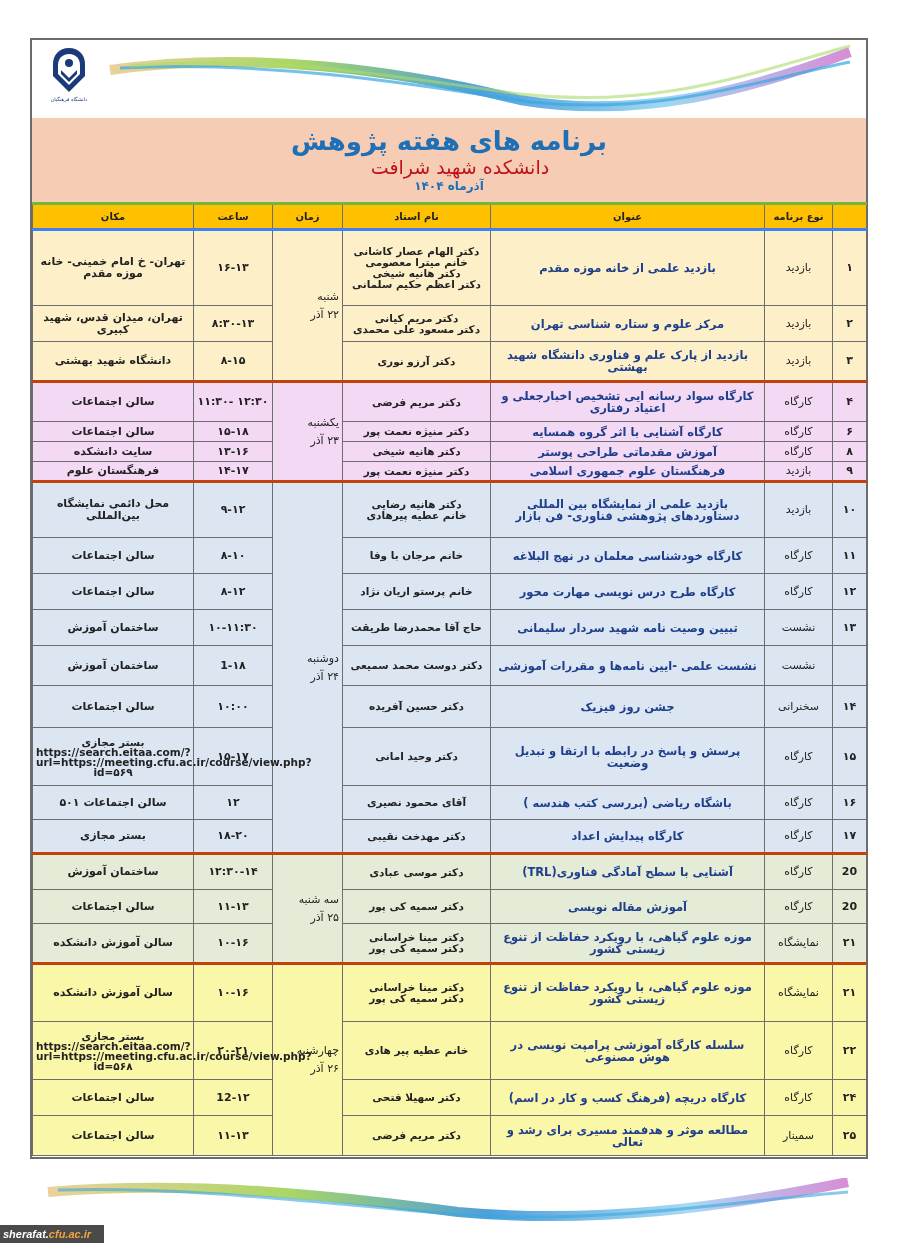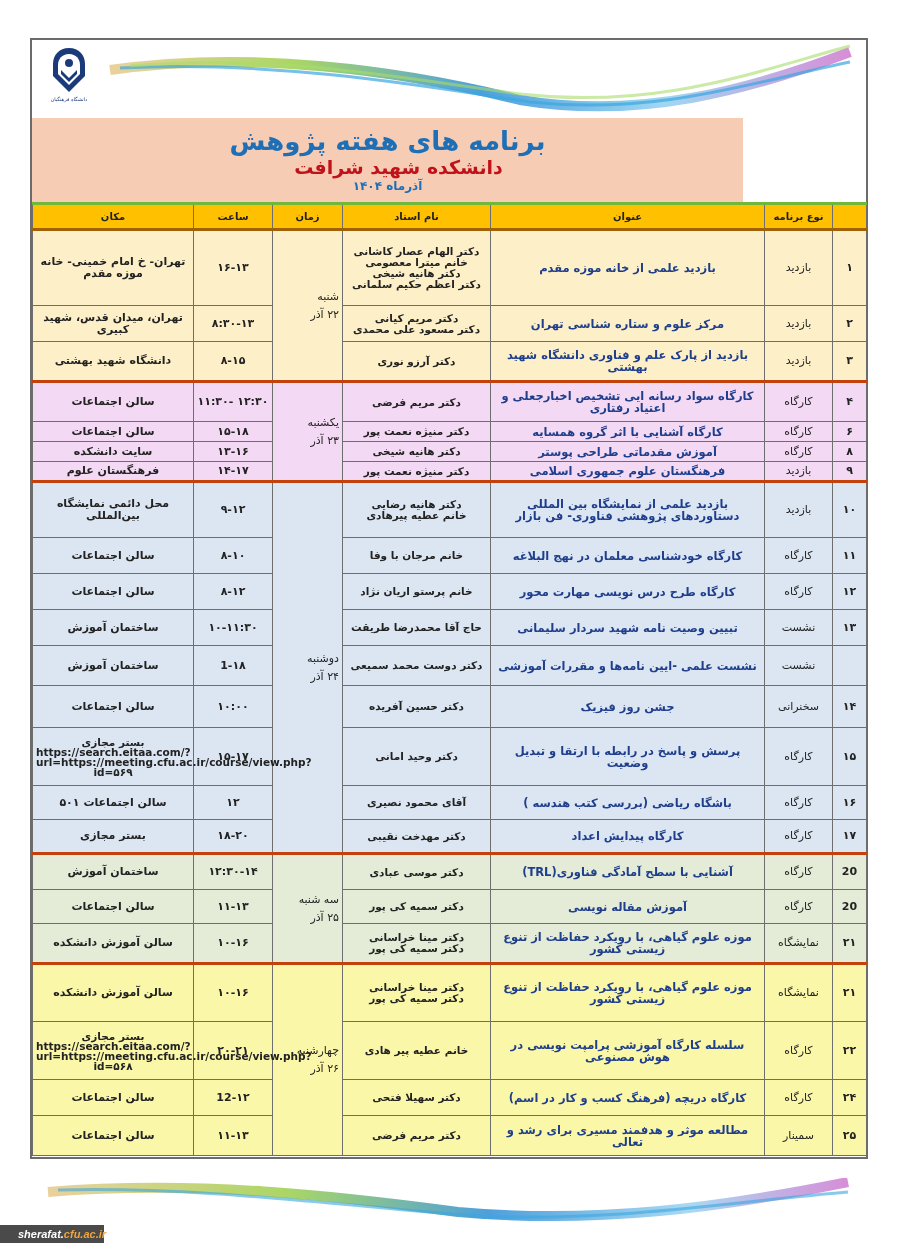--- a/index.html
+++ b/index.html
@@ -15,54 +15,54 @@
     position: absolute; left: 0; top: 0; width: 834px; height: 78px; background: #fff;
   }
   .logo {
     position: absolute; left: 10px; top: 6px; width: 54px; height: 66px;
     display: flex; flex-direction: column; align-items: center;
   }
   .logo .mark { width: 40px; height: 48px; }
   .logo .caption { font-size: 5px; color: #1b3a7a; margin-top: 2px; direction: rtl; }
   .wave { position: absolute; left: 68px; top: 0; width: 760px; height: 78px; }
   .title-band {
-    position: absolute; left: 0; top: 78px; width: 711px; height: 84px;
+    position: absolute; left: 0; top: 78px; width: 834px; height: 84px;
     background: #f6cdb4; text-align: center; direction: rtl;
   }
   .title-main { font-size: 26px; font-weight: bold; color: #1f6fb7; margin-top: 8px; line-height: 30px; }
-  .title-sub { font-size: 19px; font-weight: bold; color: #c0121b; line-height: 22px; padding-left: 22px; }
+  .title-sub { font-size: 19px; font-weight: normal; color: #c0121b; line-height: 22px; padding-left: 22px; }
   .title-date { font-size: 12px; font-weight: bold; color: #1f6fb7; line-height: 16px; }
   table {
     position: absolute; left: 0; top: 162px; width: 834px;
     border-collapse: collapse; direction: rtl; table-layout: fixed;
   }
   th, td { border: 1px solid #6e6e6e; text-align: center; vertical-align: middle; }
   th {
     background: #ffc000; font-size: 10px; font-weight: bold; color: #222;
-    height: 26px; border-top: 3px solid #6fb83a; border-bottom: 3px solid #a16207;
+    height: 26px; border-top: 3px solid #6fb83a; border-bottom: 3px solid #3b82f6;
   }
   td { font-size: 11px; color: #222; line-height: 12px; padding: 1px 3px; }
   td.title { color: #1f3e8c; font-weight: bold; font-size: 11.5px; }
   td.teacher { font-weight: bold; font-size: 10.5px; line-height: 11px; }
   td.place { font-weight: bold; font-size: 11px; }
   td.place.url { font-size: 10.5px; line-height: 10px; direction: ltr; }
   td.time { font-weight: bold; font-size: 11px; direction: ltr; }
   td.day { font-size: 11px; line-height: 18px; text-align: right; }
   td.num { font-weight: bold; font-size: 11px; }
   td.type { font-size: 11px; margin-left: 28px; }
   tr.g1 td { background: #fdf0c8; }
   tr.g2 td { background: #f3d9f4; }
   tr.g3 td { background: #dce6f3; }
   tr.g4 td { background: #e4ecd7; }
   tr.g5 td { background: #fbf7a9; }
   tr.sep td { border-top: 3px solid #c2410c; }
   .footer-wave { position: absolute; left: 38px; top: 1178px; width: 820px; height: 46px; }
   .watermark {
     position: absolute; left: 0; top: 1225px; width: 104px; height: 18px; background: #4a4a4a;
-    font-size: 11px; font-weight: bold; font-style: italic; line-height: 18px; padding-left: 18px;
+    font-size: 11px; font-weight: bold; font-style: italic; line-height: 18px; padding-left: 3px;
     font-family: "Liberation Sans", sans-serif;
   }
   .watermark .a { color: #ffffff; }
   .watermark .b { color: #f2a53a; }
 </style>
 </head>
 <body>
 
 <div class="page">
   <div class="banner">

